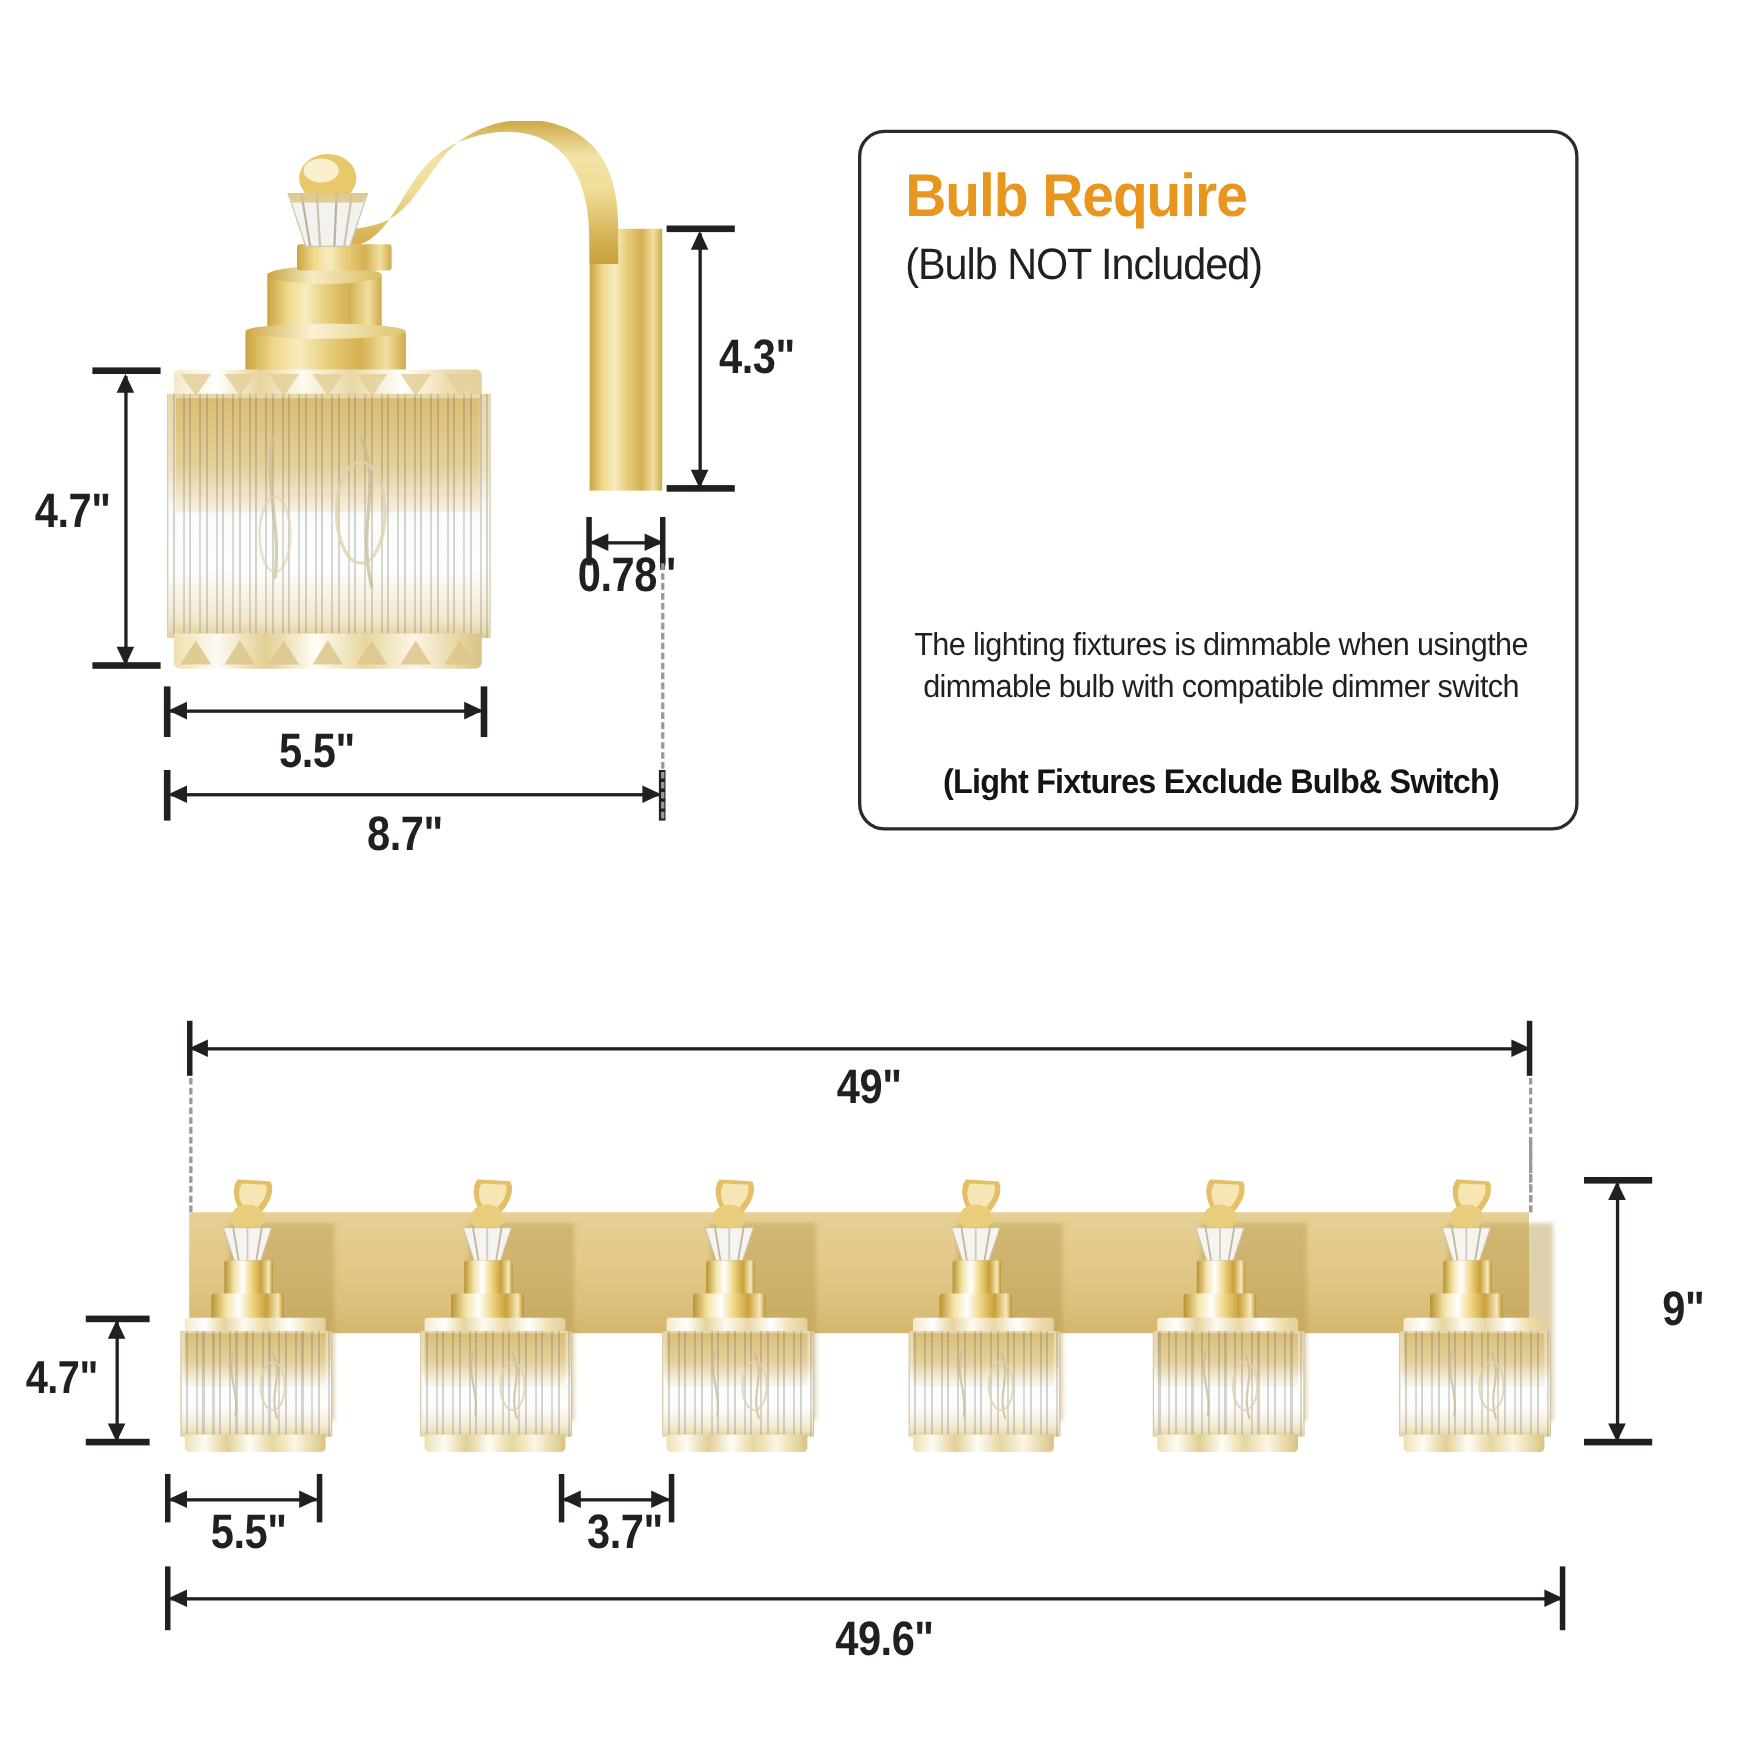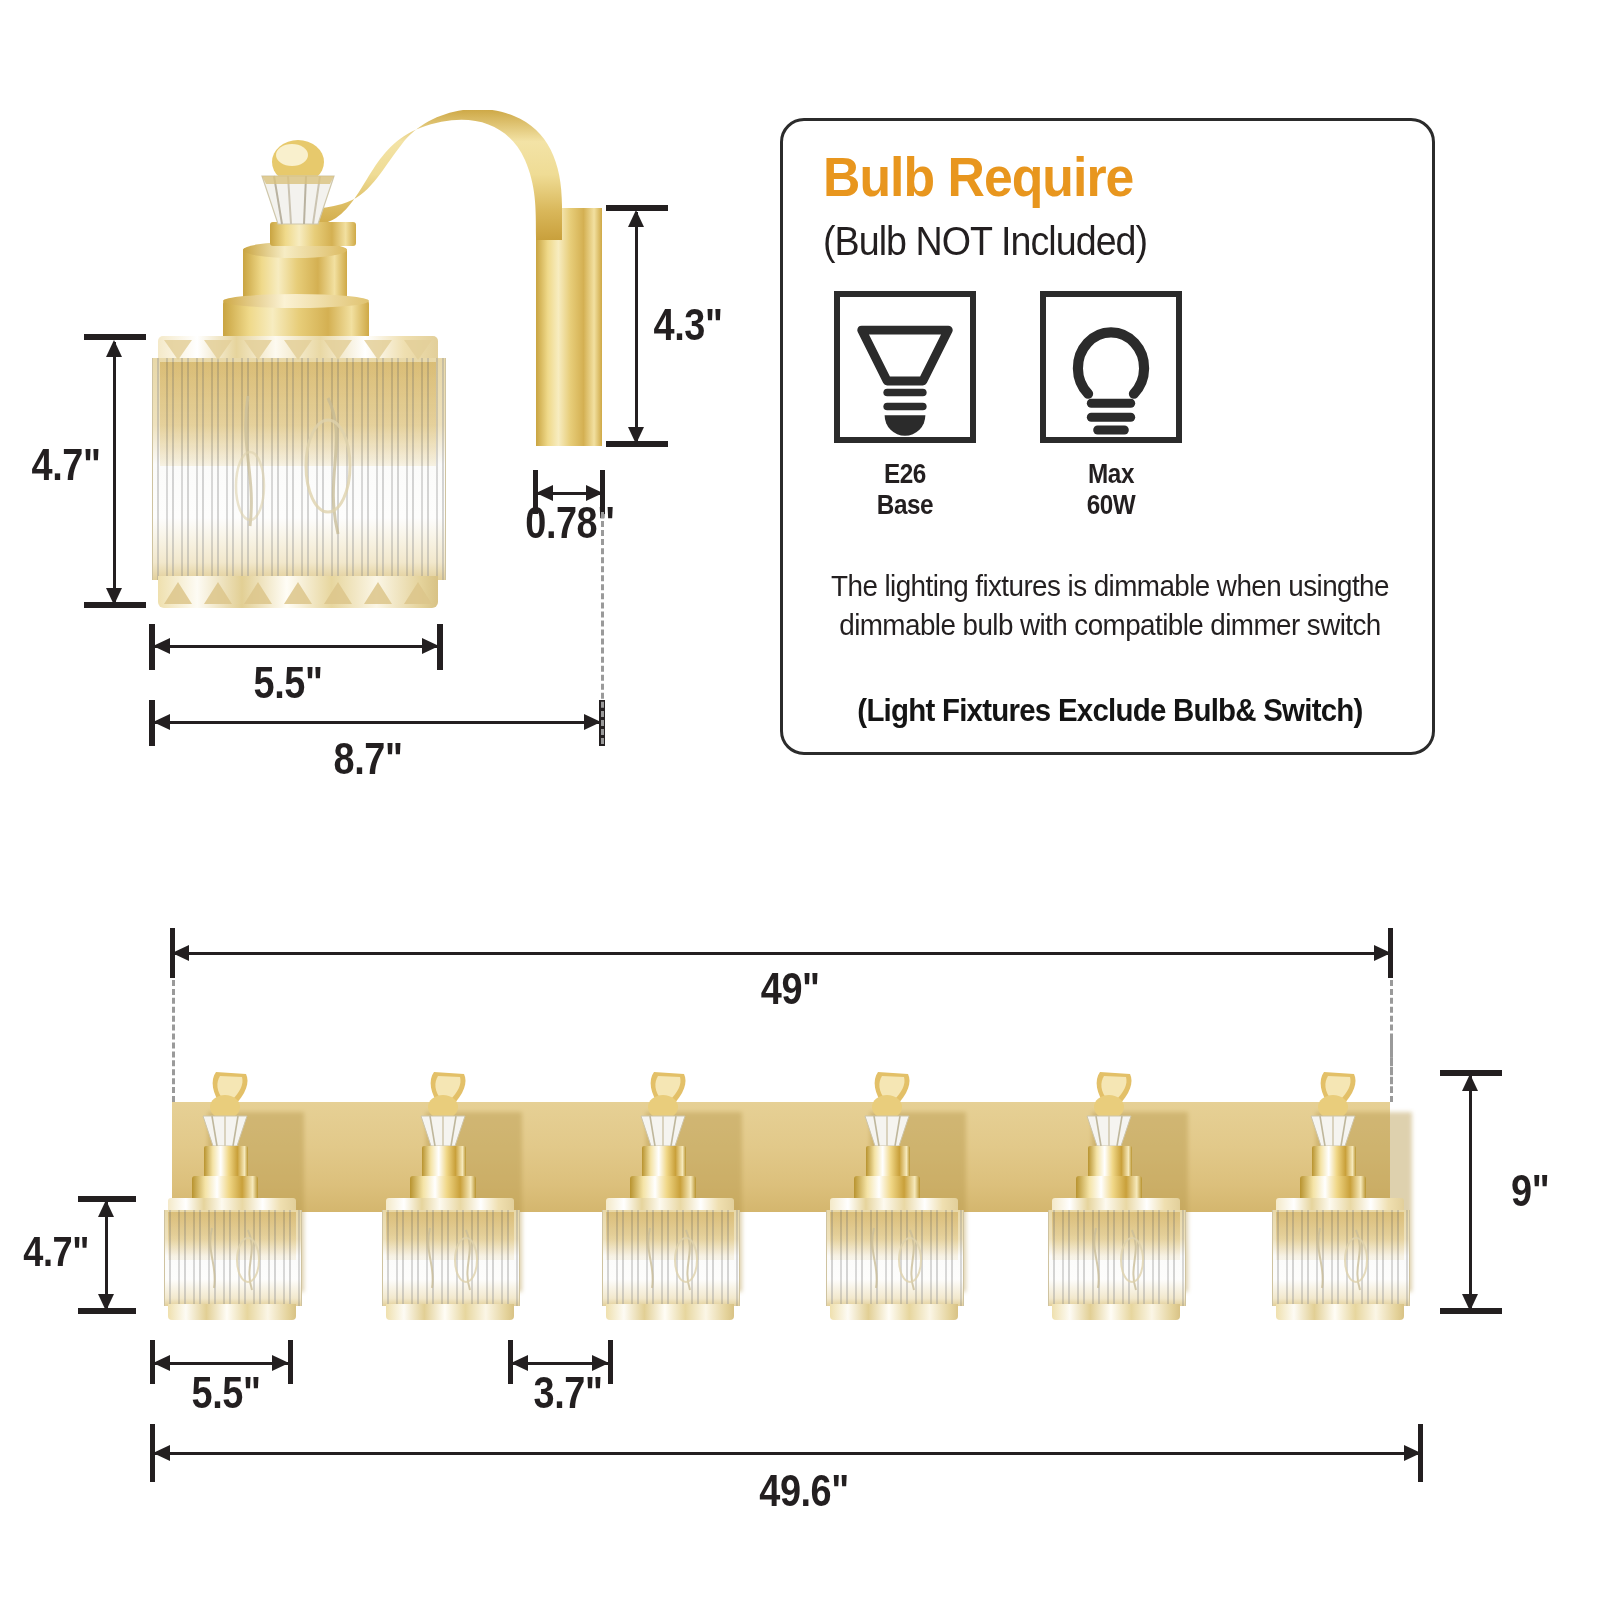--- a/index.html
+++ b/index.html
@@ -215,49 +215,21 @@
   <div class="dim" style="left:518px;top:498px;font-size:44px;">0.78"</div>
   <div class="dash-v" style="left:601px;top:512px;height:232px;"></div>
 
 </div>
 
 <div class="abs" id="info-box">
 
   <div id="bulb-title">Bulb Require</div>
   <div id="bulb-sub">(Bulb NOT Included)</div>
 
-  <div class="icon-col" style="left:22px;">
-    <div class="icon-box">
-      <svg viewBox="0 0 100 110" style="position:absolute;left:0;top:0;width:100%;height:100%;">
-        <path d="M16,26 L84,26 L64,66 L36,66 Z" fill="none" stroke="#2b2b2b" stroke-width="7" stroke-linejoin="round"></path>
-        <rect x="33" y="72" width="34" height="6" rx="3" fill="#2b2b2b"></rect>
-        <rect x="33" y="83" width="34" height="6" rx="3" fill="#2b2b2b"></rect>
-        <path d="M34,93 L66,93 A16,16 0 0 1 34,93 Z" fill="#2b2b2b"></path>
-      </svg>
-    </div>
-    <div class="icon-cap">
-      <span>E26</span><br>
-      <span>Base</span>
-    </div>
-  </div>
-
-  <div class="icon-col" style="left:228px;">
-    <div class="icon-box">
-      <svg viewBox="0 0 100 110" style="position:absolute;left:0;top:0;width:100%;height:100%;">
-        <path d="M32,76 A26,28 0 1 1 68,76" fill="none" stroke="#2b2b2b" stroke-width="8" stroke-linecap="round"></path>
-        <rect x="31" y="80" width="38" height="7" rx="3.5" fill="#2b2b2b"></rect>
-        <rect x="31" y="91" width="38" height="7" rx="3.5" fill="#2b2b2b"></rect>
-        <rect x="36" y="101" width="28" height="7" rx="3.5" fill="#2b2b2b"></rect>
-      </svg>
-    </div>
-    <div class="icon-cap">
-      <span>Max</span><br>
-      <span>60W</span>
-    </div>
-  </div>
+
 
 
   <div id="dim-note">The lighting fixtures is dimmable when usingthe dimmable bulb with compatible dimmer switch</div>
   <div id="exclude-note">(Light Fixtures Exclude Bulb&amp; Switch)</div>
 </div>
 
 <div class="abs" style="left:0;top:860px;width:1600px;height:740px;">
 
   <div class="tick" style="left:170px;top:68px;width:5px;height:50px;"></div>
   <div class="tick" style="left:1388px;top:68px;width:5px;height:50px;"></div>

